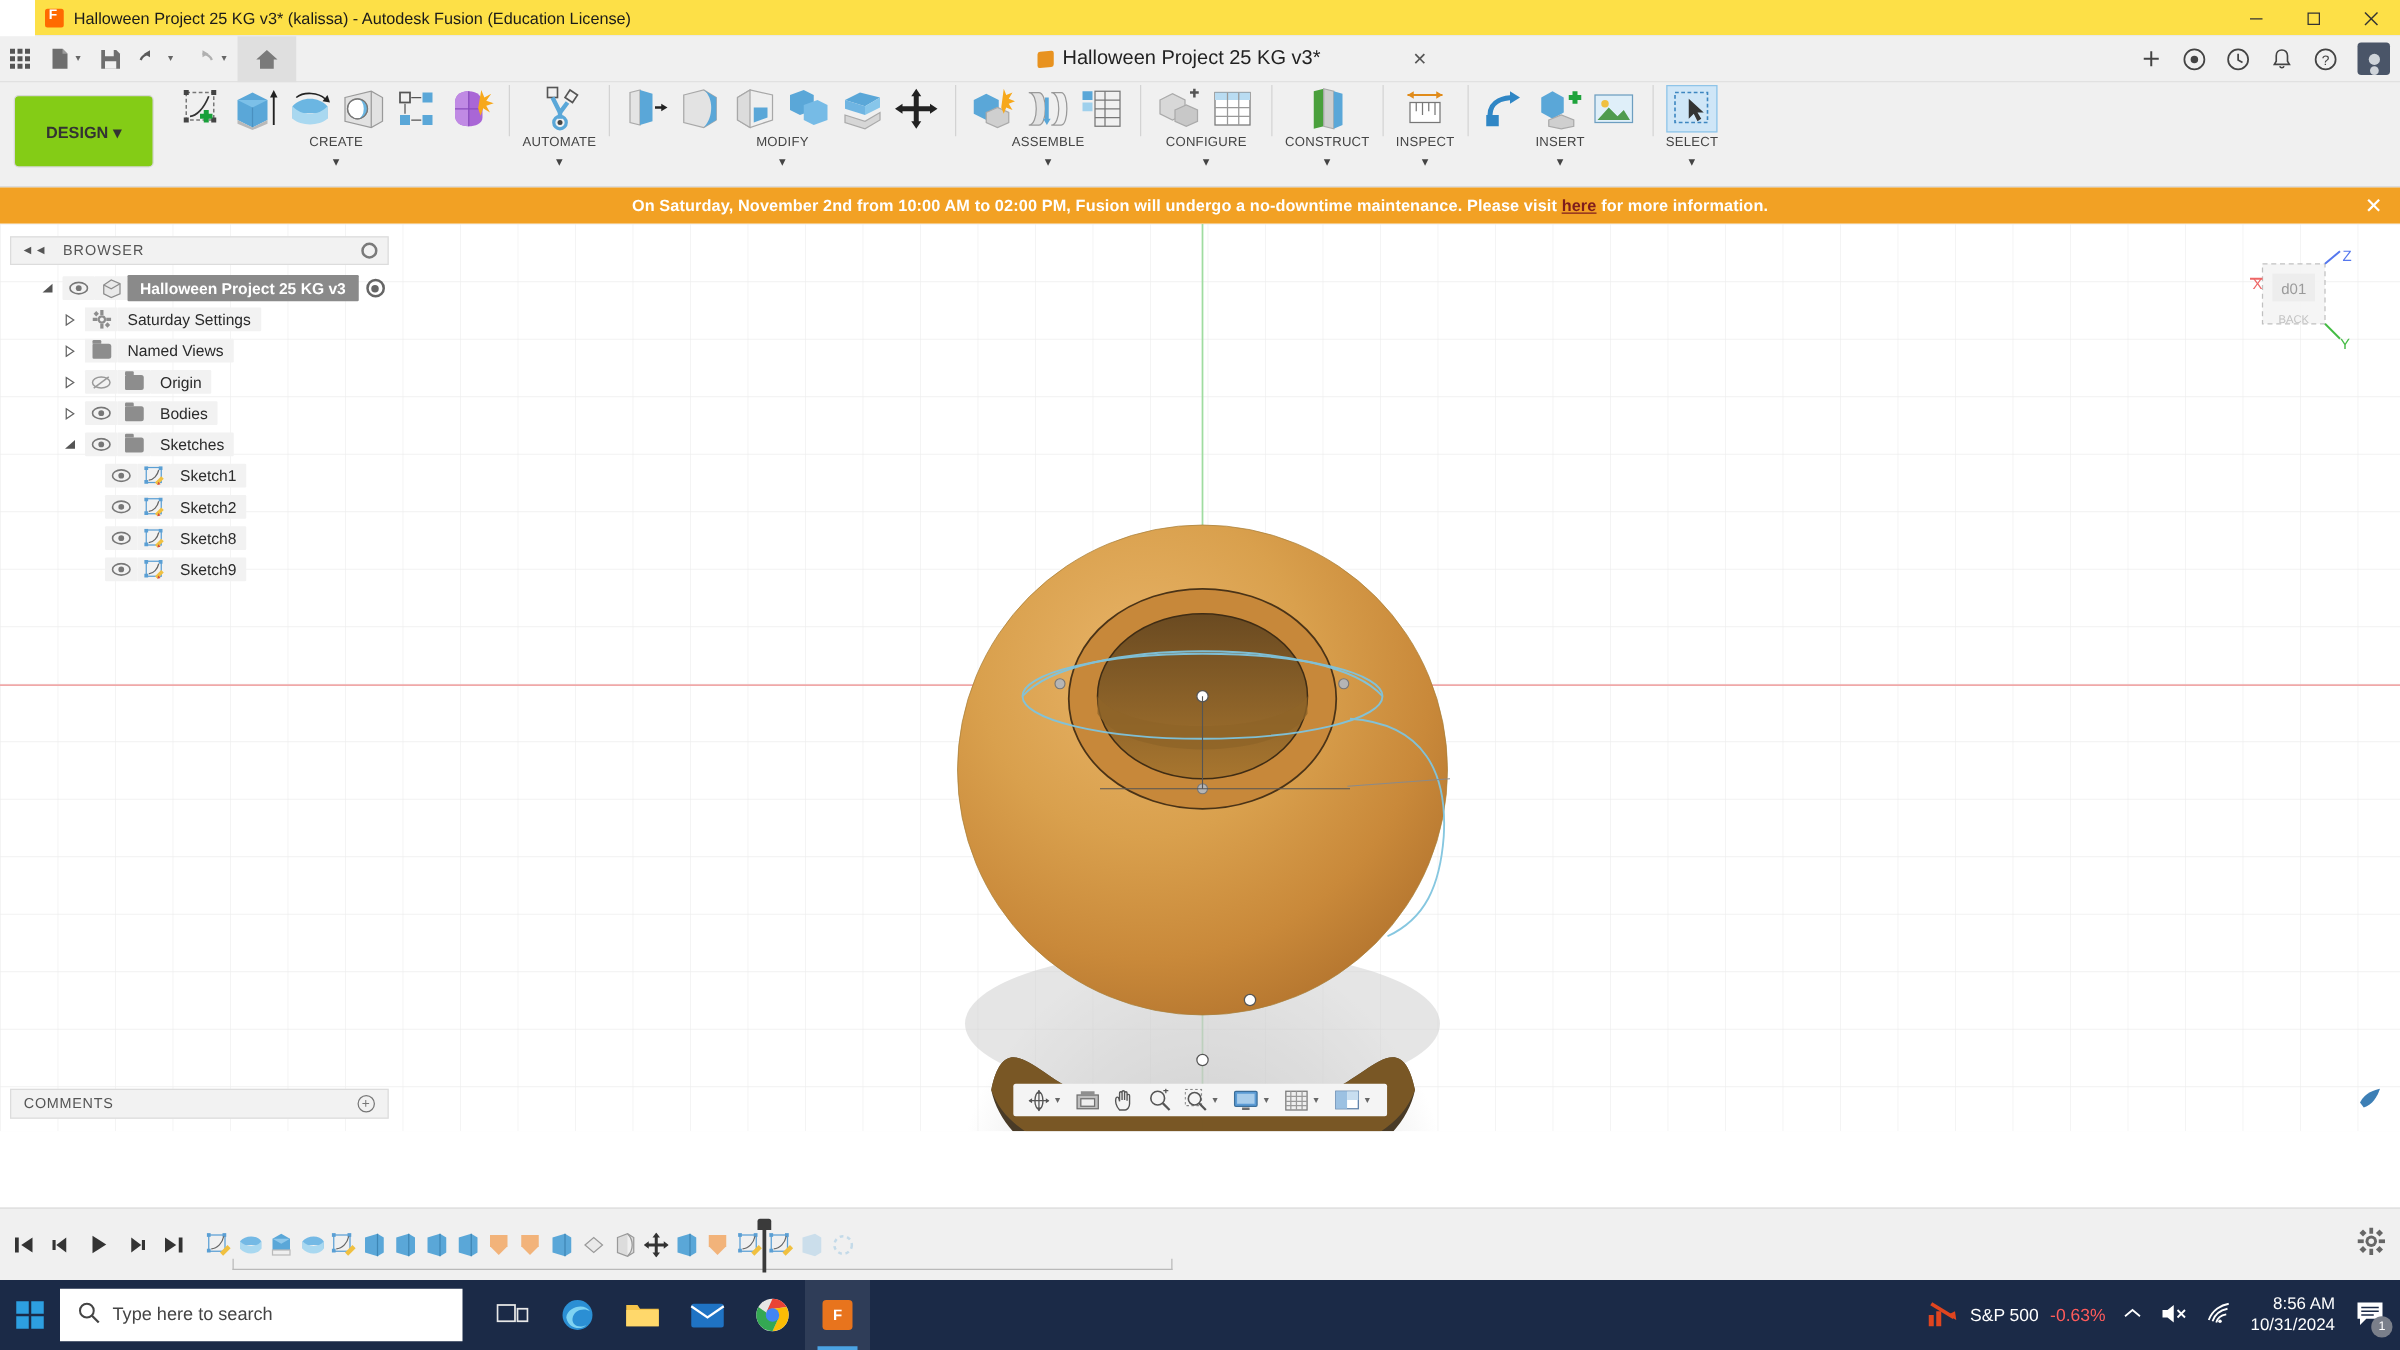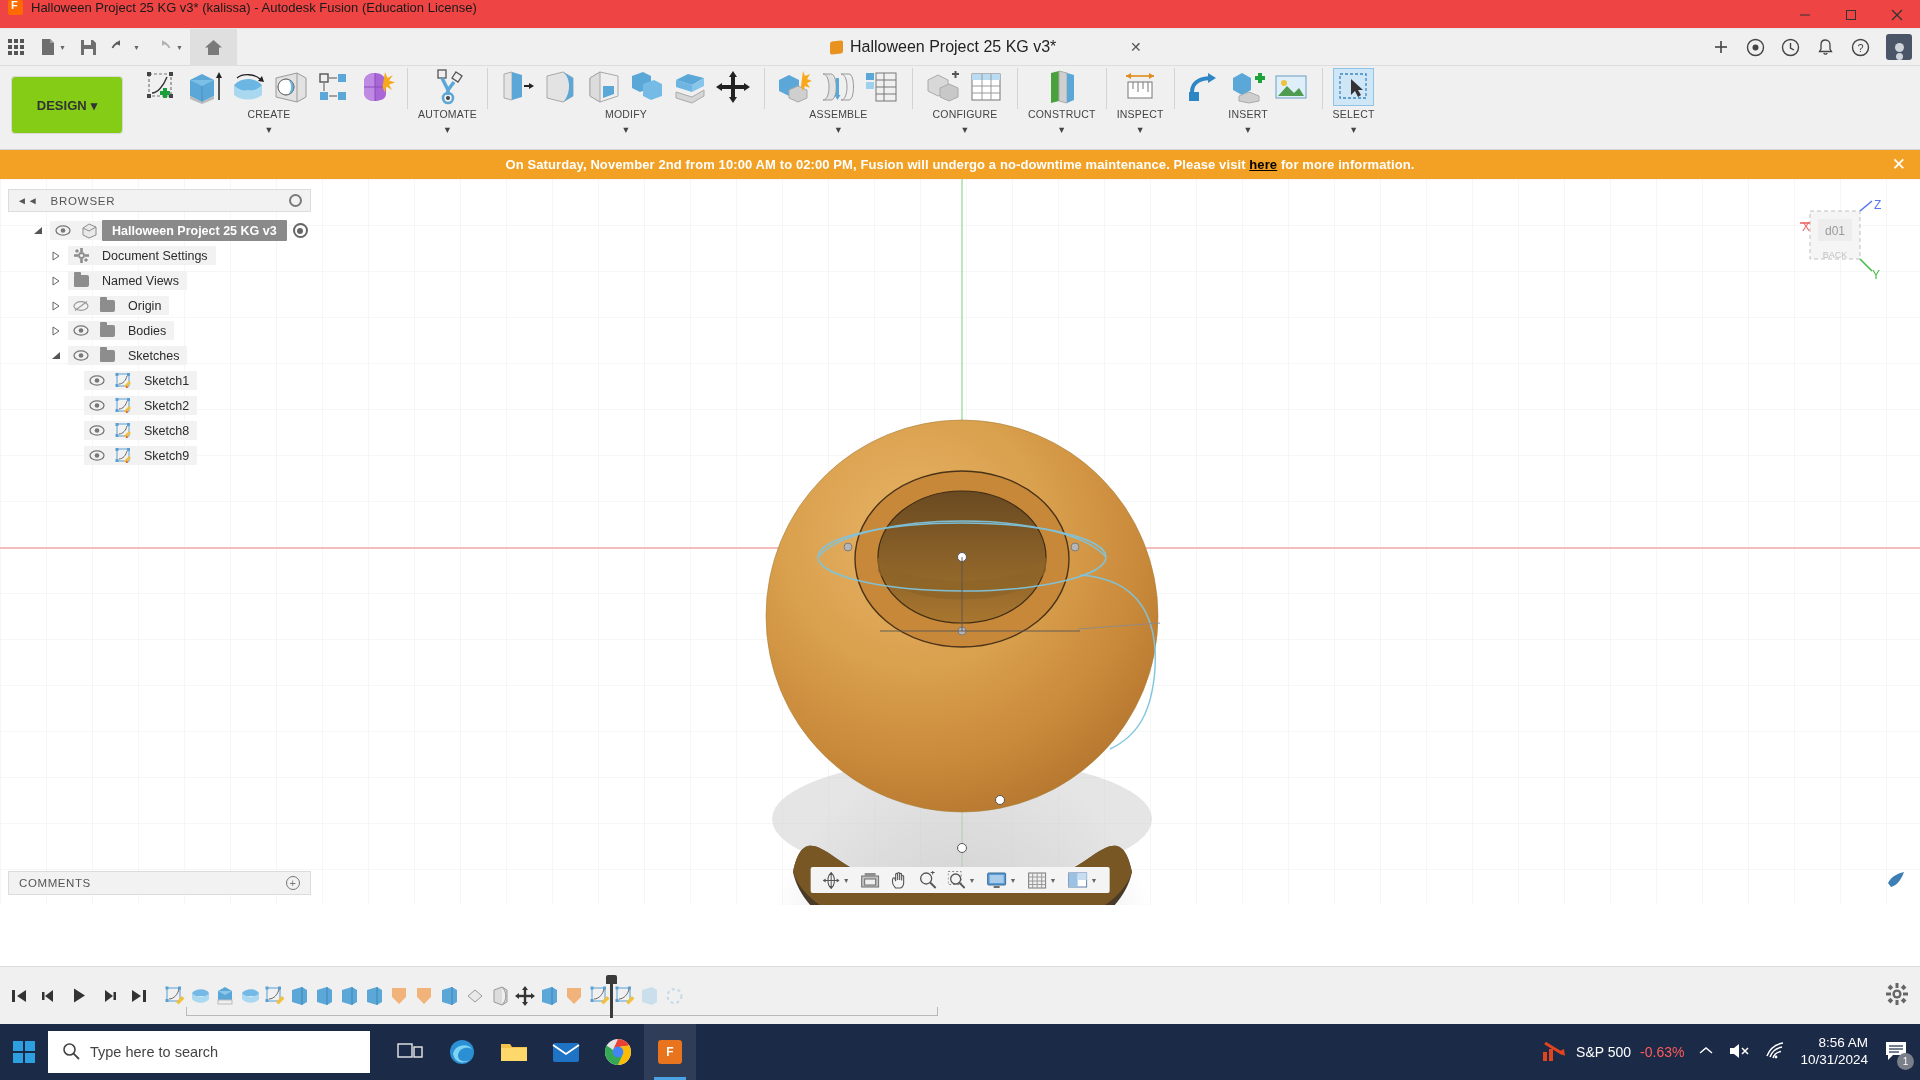--- a/index.html
+++ b/index.html
@@ -6,22 +6,22 @@
   html,body { width:1920px; height:1080px; overflow:hidden; }
   body {
     font-family:"Liberation Sans", sans-serif;
     background:#ffffff;
     -webkit-font-smoothing:antialiased;
   }
   .app { position:relative; width:1920px; height:1080px; }
 
   
   .titlebar{
-    height:29px; background:#ef4444; display:flex; 
-    border-bottom:1px solid #e8e8e8; position:relative;
+    height:29px; background:#fde047; display:flex; align-items:center;
+    border-bottom:1px solid #e8e8e8; position:relative;margin-left:28px;
   }
   .tb-icon{
     width:15px;height:15px;margin-left:8px;margin-right:8px;border-radius:2px;
     background:#ff6a00; position:relative; flex:none;
   }
   .tb-icon:after{
     content:"F"; position:absolute; left:3px; top:-1px; color:#fff;
     font-size:11px; font-weight:bold; font-family:"Liberation Sans",sans-serif;
   }
   .tb-title{ font-size:13px; color:#1a1a1a; }
@@ -92,21 +92,21 @@
   .sep{ width:1px; align-self:stretch; background:#d3d3d3; margin:2px 6px 14px 6px;}
   .ico{ width:41px;height:38px; display:flex;align-items:center;justify-content:center;}
   .ico.sel{ background:#cfe6f7; border:1px solid #8ec4e8; }
 
   
   .banner{
     height:29px; background:#f2a124; display:flex; align-items:center;
     justify-content:center; position:relative;
   }
   .banner-txt{ font-size:13px; font-weight:bold; color:#fff; letter-spacing:.1px;}
-  .banner-txt a{ color:#000000; text-decoration:underline; }
+  .banner-txt a{ color:#7f1d1d; text-decoration:underline; }
   .banner-x{ position:absolute; right:14px; color:#fff; font-size:17px; }
 
   
   .main{ position:absolute; top:179px; left:0; right:0; bottom:-0px; height:726px;
          background:#fbfbfb; overflow:hidden;}
   .grid-canvas{ position:absolute; inset:0; }
 
   
   .browser{
     position:absolute; left:8px; top:10px; width:303px; z-index:20;
@@ -784,21 +784,21 @@
                   <rect x="6.2" y="0" width="2.6" height="4"></rect>
                   <rect x="6.2" y="11" width="2.6" height="4"></rect>
                   <rect x="0" y="6.2" width="4" height="2.6"></rect>
                   <rect x="11" y="6.2" width="4" height="2.6"></rect>
                   <rect x="1.5" y="1.5" width="3" height="3" transform="rotate(45 3 3)"></rect>
                   <rect x="10.5" y="10.5" width="3" height="3" transform="rotate(45 12 12)"></rect>
                 </g>
                 <circle cx="7.5" cy="7.5" r="1.6" fill="#f2f2f2"></circle>
               </svg>
           </span>
-          <span class="lbl">Document Settings</span>
+          <span class="lbl">Saturday Settings</span>
         </div>
 
         <div class="row" style="padding-left:36px">
           <span class="arrow">
             <svg width="10" height="10" viewBox="0 0 10 10">
                 <path d="M2 1 L8 5 L2 9Z" fill="none" stroke="#666" stroke-width="1"></path>
               </svg>
           </span>
           <span class="icoslot">
               <span class="folder"></span>

